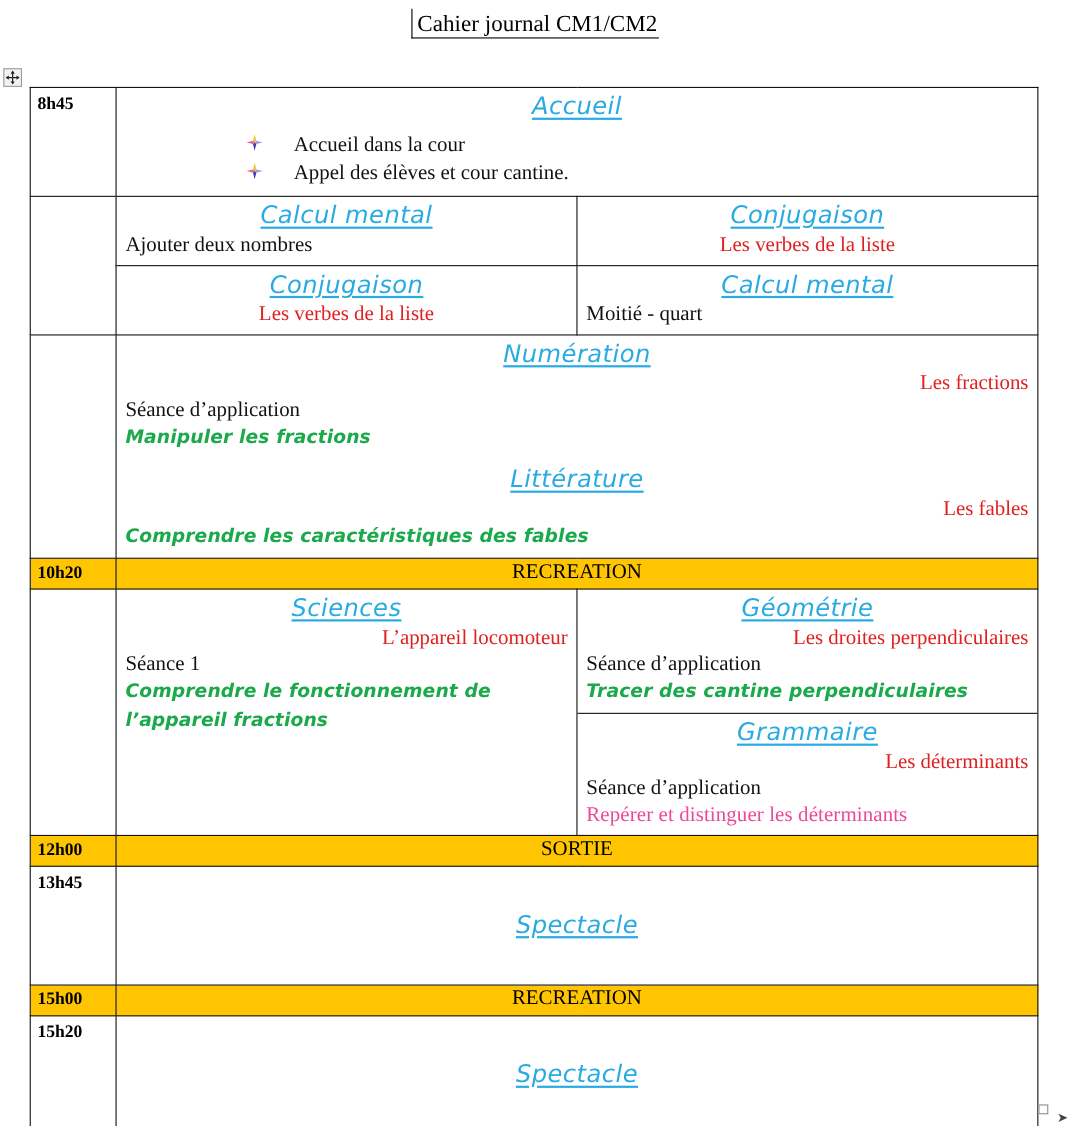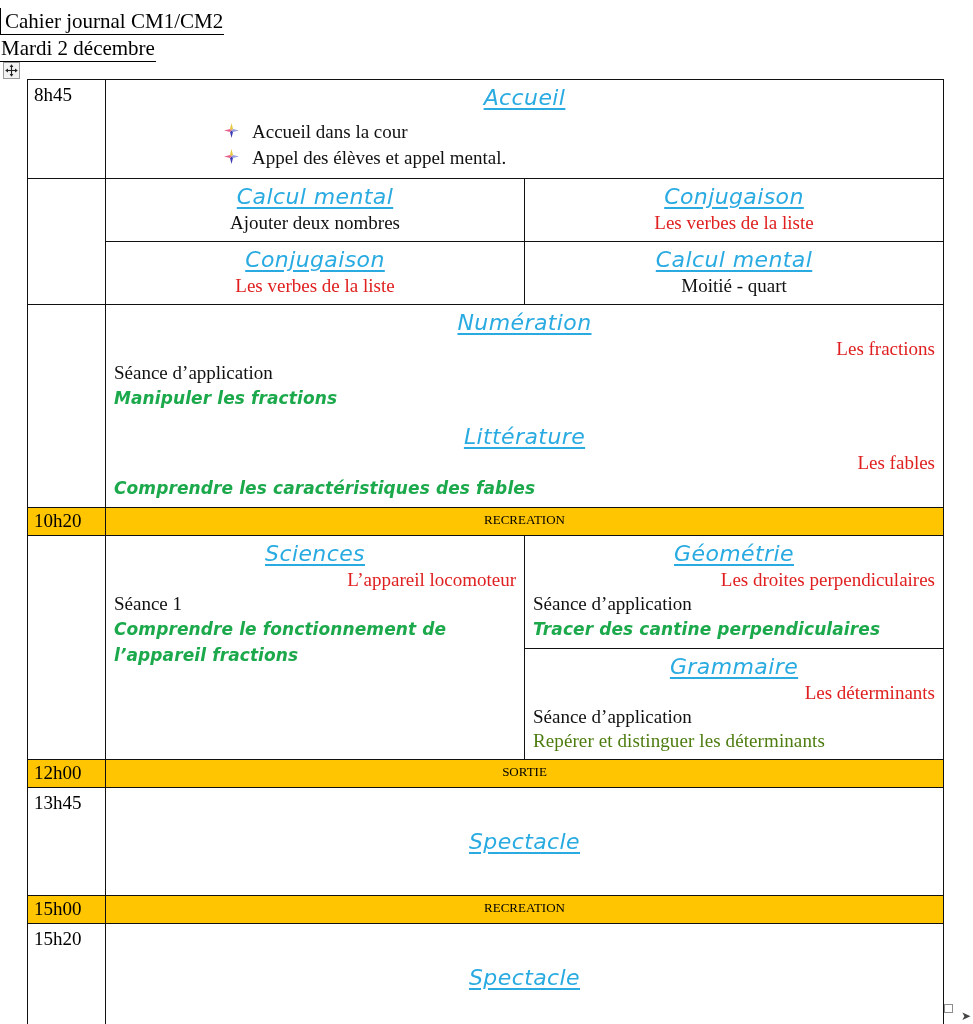--- a/index.html
+++ b/index.html
@@ -15,21 +15,21 @@
     font-family: "Liberation Serif", "DejaVu Serif", serif;
     overflow: hidden;
   }
 
   
   .doc-title {
     position: absolute;
     left: 0;
     top: 8px;
     width: 973px;
-    text-align: left;
+    text-align: center;
   }
   .doc-title .line {
     display: inline-block;
     font-family: "Liberation Serif", "DejaVu Serif", serif;
     font-size: 21px;
     line-height: 26px;
     color: #000000;
     border-bottom: 1px solid #000;
     padding: 0 1px;
   }
@@ -60,25 +60,26 @@
   .journal td {
     border: 1.6px solid #111111;
     vertical-align: top;
     padding: 0;
     background: #ffffff;
   }
   .col-time { width: 77px; }
 
   .time-cell {
     font-family: "Liberation Serif", "DejaVu Serif", serif;
-    font-size: 19px;
+    font-size: 16px;
     line-height: 22px;
     color: #000;
     padding: 4px 0 2px 6px;
     white-space: nowrap;
+    font-weight: bold;
   }
 
   .cell-pad {
     padding: 4px 8px 6px 8px;
   }
 
   
   .subject {
     text-align: center;
     font-family: "DejaVu Sans", "Liberation Sans", sans-serif;
@@ -98,59 +99,59 @@
     color: #E02020;
     text-align: right;
   }
   .objective.centered { text-align: center; }
   .seance {
     font-family: "Liberation Serif", "DejaVu Serif", serif;
     font-size: 19px;
     line-height: 24px;
     color: #111111;
   }
-  .seance.centered { text-align: center; }
+  .seance.centered { text-align: left; }
   .goal {
     font-family: "DejaVu Sans", "Liberation Sans", sans-serif;
     font-size: 17px;
     line-height: 26px;
     font-weight: bold;
     font-style: italic;
     color: #1BA94C;
     letter-spacing: 0.1px;
   }
   .goal.serifed {
     font-family: "Liberation Serif", "DejaVu Serif", serif;
     font-weight: normal;
     font-style: normal;
     font-size: 19px;
     line-height: 24px;
-    color: #4d7c0f;
+    color: #ec4899;
   }
 
   
   .bullets { margin: 8px 0 2px 0; padding: 0; list-style: none; }
   .bullets li {
     display: flex;
     align-items: center;
-    gap: 13px;
+    gap: 28px;
     margin: 0 0 2px 110px;
     font-family: "Liberation Serif", "DejaVu Serif", serif;
     font-size: 19px;
     line-height: 24px;
     color: #111;
   }
   .star-bullet { flex: 0 0 auto; display: block; }
 
   
   .banner {
     background: #FFC500 !important;
     text-align: center;
     font-family: "Liberation Serif", "DejaVu Serif", serif;
-    font-size: 13px;
+    font-size: 19px;
     line-height: 24px;
     color: #000;
     padding: 2px 0 3px 0;
   }
   td.banner-time {
     background: #FFC500 !important;
   }
 
   
   .spectacle-wrap {
@@ -188,21 +189,20 @@
     color: #444;
     font-size: 12px;
     line-height: 12px;
   }
 </style>
 </head>
 <body>
 
 <div class="doc-title">
   <div class="line l1">Cahier journal CM1/CM2</div><br>
-  <div class="line">Mardi 2 décembre</div>
 </div>
 
 <div class="table-handle">
   <svg width="15" height="15" viewBox="0 0 15 15" aria-hidden="true">
     <g stroke="#222" stroke-width="1.1" fill="none">
       <line x1="7.5" y1="2" x2="7.5" y2="13"></line>
       <line x1="2" y1="7.5" x2="13" y2="7.5"></line>
     </g>
     <g fill="#222">
       <polygon points="7.5,1.2 5.6,4 9.4,4"></polygon>
@@ -237,21 +237,21 @@
           </li>
           <li>
             <span class="star-bullet">
               <svg width="15" height="15" viewBox="0 0 15 15" aria-hidden="true">
                 <polygon points="7.5,0 9,6 7.5,7.5 6,6" fill="#E8C83C"></polygon>
                 <polygon points="15,7.5 9,9 7.5,7.5 9,6" fill="#9AA0DE"></polygon>
                 <polygon points="7.5,15 6,9 7.5,7.5 9,9" fill="#3B3BB5"></polygon>
                 <polygon points="0,7.5 6,6 7.5,7.5 6,9" fill="#E7648B"></polygon>
               </svg>
             </span>
-            <span>Appel des élèves et appel mental.</span>
+            <span>Appel des élèves et cour cantine.</span>
           </li>
         </ul>
       </div>
     </td>
   </tr>
 
   <tr>
     <td class="col-time" rowspan="2">
       <div class="time-cell">&nbsp;</div>
     </td>

